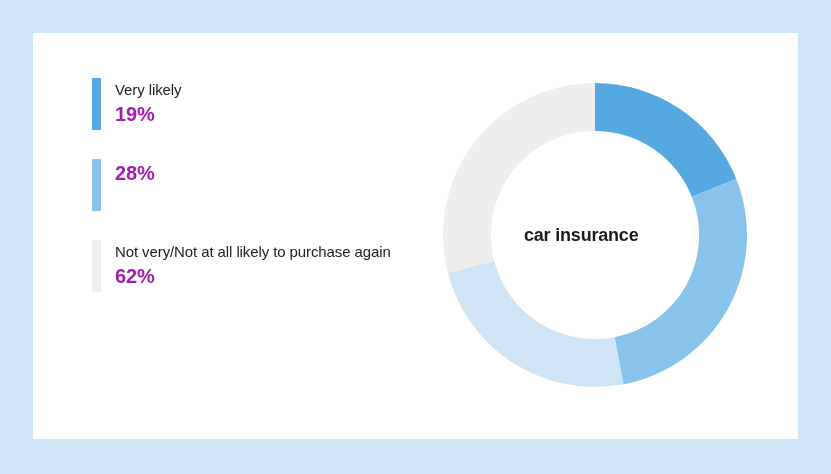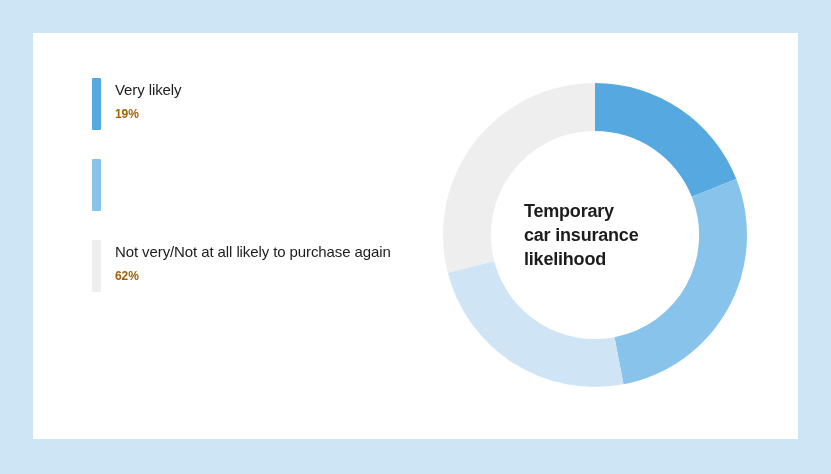--- a/index.html
+++ b/index.html
@@ -57,23 +57,23 @@
   }
   .legend-label {
     font-size: 15px;
     line-height: 22px;
     color: #1c1c1c;
     font-weight: 400;
     white-space: nowrap;
     letter-spacing: -0.1px;
   }
   .legend-value {
-    font-size: 12px;
+    font-size: 20px;
     line-height: 26px;
-    color: #a16207;
+    color: #a21caf;
     font-weight: 700;
     letter-spacing: -0.1px;
   }
 
   
   #donut-wrap {
     position: absolute;
     left: 406px;
     top: 46px;
     width: 312px;
@@ -116,20 +116,21 @@
         <div class="swatch" style="background:#55a8e0"></div>
         <div class="legend-text">
           <div class="legend-label">Very likely</div>
           <div class="legend-value">19%</div>
         </div>
       </div>
 
       <div class="legend-row">
         <div class="swatch" style="background:#87c3ea"></div>
         <div class="legend-text">
+          <div class="legend-value">28%</div>
         </div>
       </div>
 
 
       <div class="legend-row">
         <div class="swatch" style="background:#eeeeef"></div>
         <div class="legend-text">
           <div class="legend-label">Not very/Not at all likely to purchase again</div>
           <div class="legend-value">62%</div>
         </div>
@@ -140,20 +141,18 @@
     <div id="donut-wrap">
       <svg id="donut-svg" viewBox="0 0 312 312">
         <g id="donut-segments">
             <path d="M 156 4 A 152 152 0 0 1 297.3260258550142 100.04506799192896 L 252.80832771068475 117.67087157447133 A 104.12 104.12 0 0 0 156 51.879999999999995 Z" fill="#55a8e0"></path>
             <path d="M 297.3260258550142 100.04506799192896 A 152 152 0 0 1 184.48195981703012 305.3076621107607 L 175.51014247466563 258.27574854587107 A 104.12 104.12 0 0 0 252.80832771068475 117.67087157447133 Z" fill="#87c3ea"></path>
             <path d="M 184.48195981703012 305.3076621107607 A 152 152 0 0 1 8.775359508448048 193.80086284905786 L 55.15112126328691 181.89359105160463 A 104.12 104.12 0 0 0 175.51014247466563 258.27574854587107 Z" fill="#cfe5f5"></path>
             <path d="M 8.775359508448048 193.80086284905786 A 152 152 0 0 1 155.99999999999997 4 L 155.99999999999997 51.879999999999995 A 104.12 104.12 0 0 0 55.15112126328691 181.89359105160463 Z" fill="#eeeeef"></path>
           </g>
       </svg>
       <div id="donut-center">
-        <div class="ct-line">Temporary</div>
         <div class="ct-line">car insurance</div>
-        <div class="ct-line">likelihood</div>
       </div>
     </div>
 
   </div>
 </div>
 
 </body></html>

